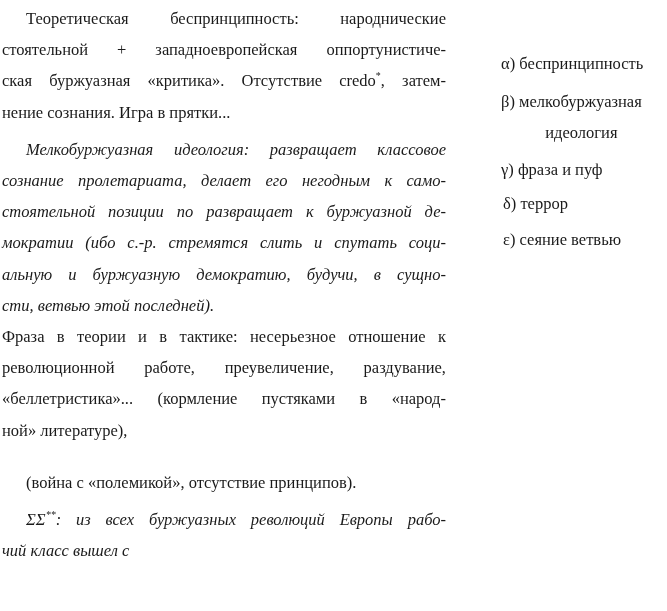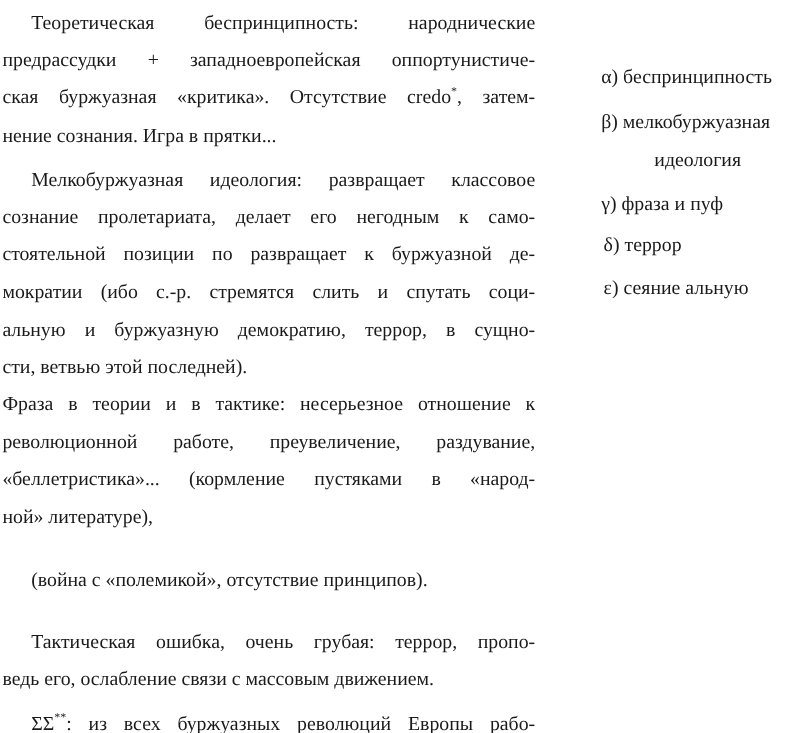--- a/index.html
+++ b/index.html
@@ -10,65 +10,61 @@
   }
   .main {
     position: absolute; left: 2px; top: 3px; width: 444px;
     font-size: 16.5px; line-height: 31.2px;
   }
   .p { margin: 0; text-align: justify; text-align-last: left; }
   .line { display: block; white-space: nowrap; text-align: justify; text-align-last: justify; }
   .line.last { text-align-last: left; }
   .indent { padding-left: 24px; }
   .gap-s { margin-top: 21px; }
-  .gap-m { margin-top: 6px; }
+  .gap-m { margin-top: 6px; font-style: italic; }
   sup { font-size: 10px; line-height: 0; vertical-align: 7px; }
   .side {
     position: absolute; left: 501px; top: 50px; width: 166px;
     font-size: 16.5px;
   }
   .side-item { position: absolute; white-space: nowrap; left: 0; text-align: center; }
   .side-item .cont { display: block; padding-left: 20px; margin-top: 11px; }
 </style>
 </head>
 <body>
 
 <div class="main">
 
   <div class="p">
     <span class="line indent">Теоретическая беспринципность: народнические</span>
-    <span class="line">предрассудки + западноевропейская оппортунистиче-</span>
+    <span class="line">стоятельной + западноевропейская оппортунистиче-</span>
     <span class="line"><span>ская буржуазная «критика». Отсутствие credo</span><sup>*</sup><span>, затем-</span></span>
     <span class="line last">нение сознания. Игра в прятки...</span>
   </div>
 
   <div class="p gap-m">
     <span class="line indent">Мелкобуржуазная идеология: развращает классовое</span>
     <span class="line">сознание пролетариата, делает его негодным к само-</span>
     <span class="line">стоятельной позиции по развращает к буржуазной де-</span>
     <span class="line">мократии (ибо с.-р. стремятся слить и спутать соци-</span>
-    <span class="line">альную и буржуазную демократию, террор, в сущно-</span>
+    <span class="line">альную и буржуазную демократию, будучи, в сущно-</span>
     <span class="line last">сти, ветвью этой последней).</span>
   </div>
 
   <div class="p">
     <span class="line">Фраза в теории и в тактике: несерьезное отношение к</span>
     <span class="line">революционной работе, преувеличение, раздувание,</span>
     <span class="line">«беллетристика»... (кормление пустяками в «народ-</span>
     <span class="line last">ной» литературе),</span>
   </div>
 
   <div class="p gap-s">
     <span class="line last indent">(война с «полемикой», отсутствие принципов).</span>
   </div>
 
-  <div class="p gap-s">
-    <span class="line indent">Тактическая ошибка, очень грубая: террор, пропо-</span>
-    <span class="line last">ведь его, ослабление связи с массовым движением.</span>
-  </div>
 
   <div class="p gap-m">
     <span class="line indent"><span>ΣΣ</span><sup>**</sup><span>: из всех буржуазных революций Европы рабо-</span></span>
     <span class="line last">чий класс вышел с</span>
   </div>
 
 </div>
 
 <div class="side">
   <div class="side-item" style="top:4px;">
@@ -83,15 +79,15 @@
   <div class="side-item" style="top:110px;">
     <span>γ)</span>
     <span>фраза и пуф</span>
   </div>
   <div class="side-item" style="top:144px; left:2px;">
     <span>δ)</span>
     <span>террор</span>
   </div>
   <div class="side-item" style="top:180px; left:2px;">
     <span>ε)</span>
-    <span>сеяние альную</span>
+    <span>сеяние ветвью</span>
   </div>
 </div>
 
 </body></html>

